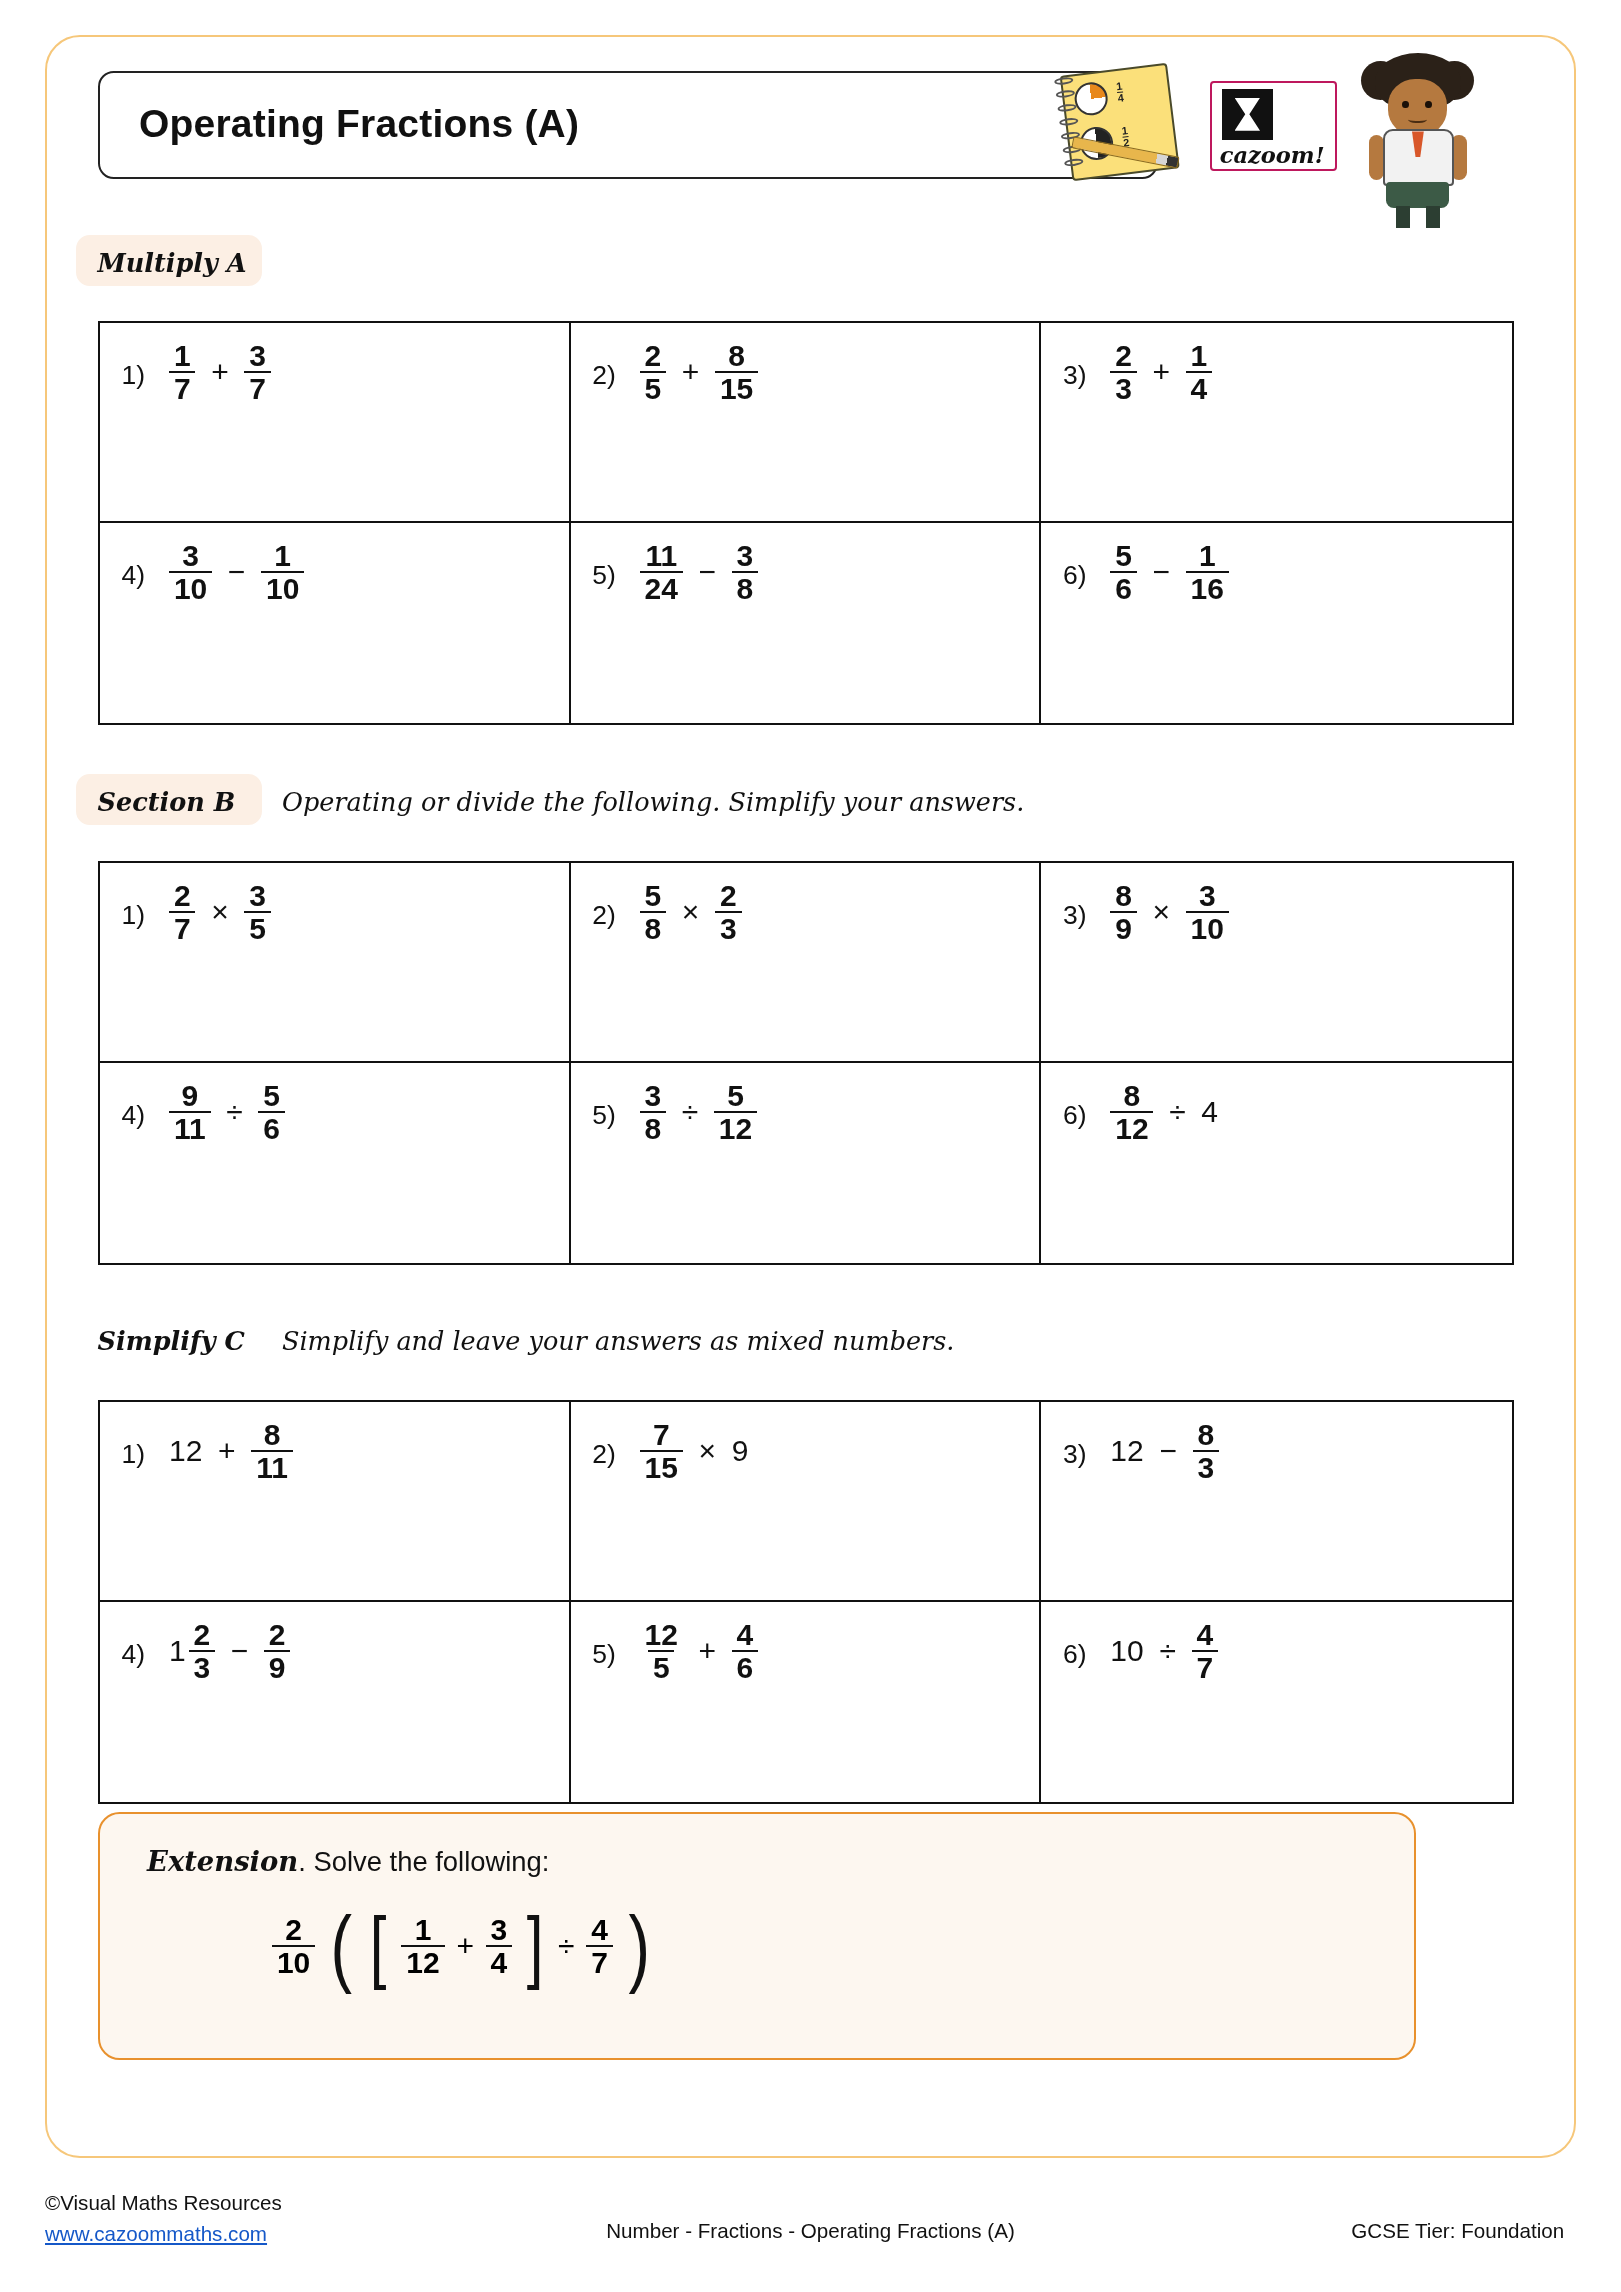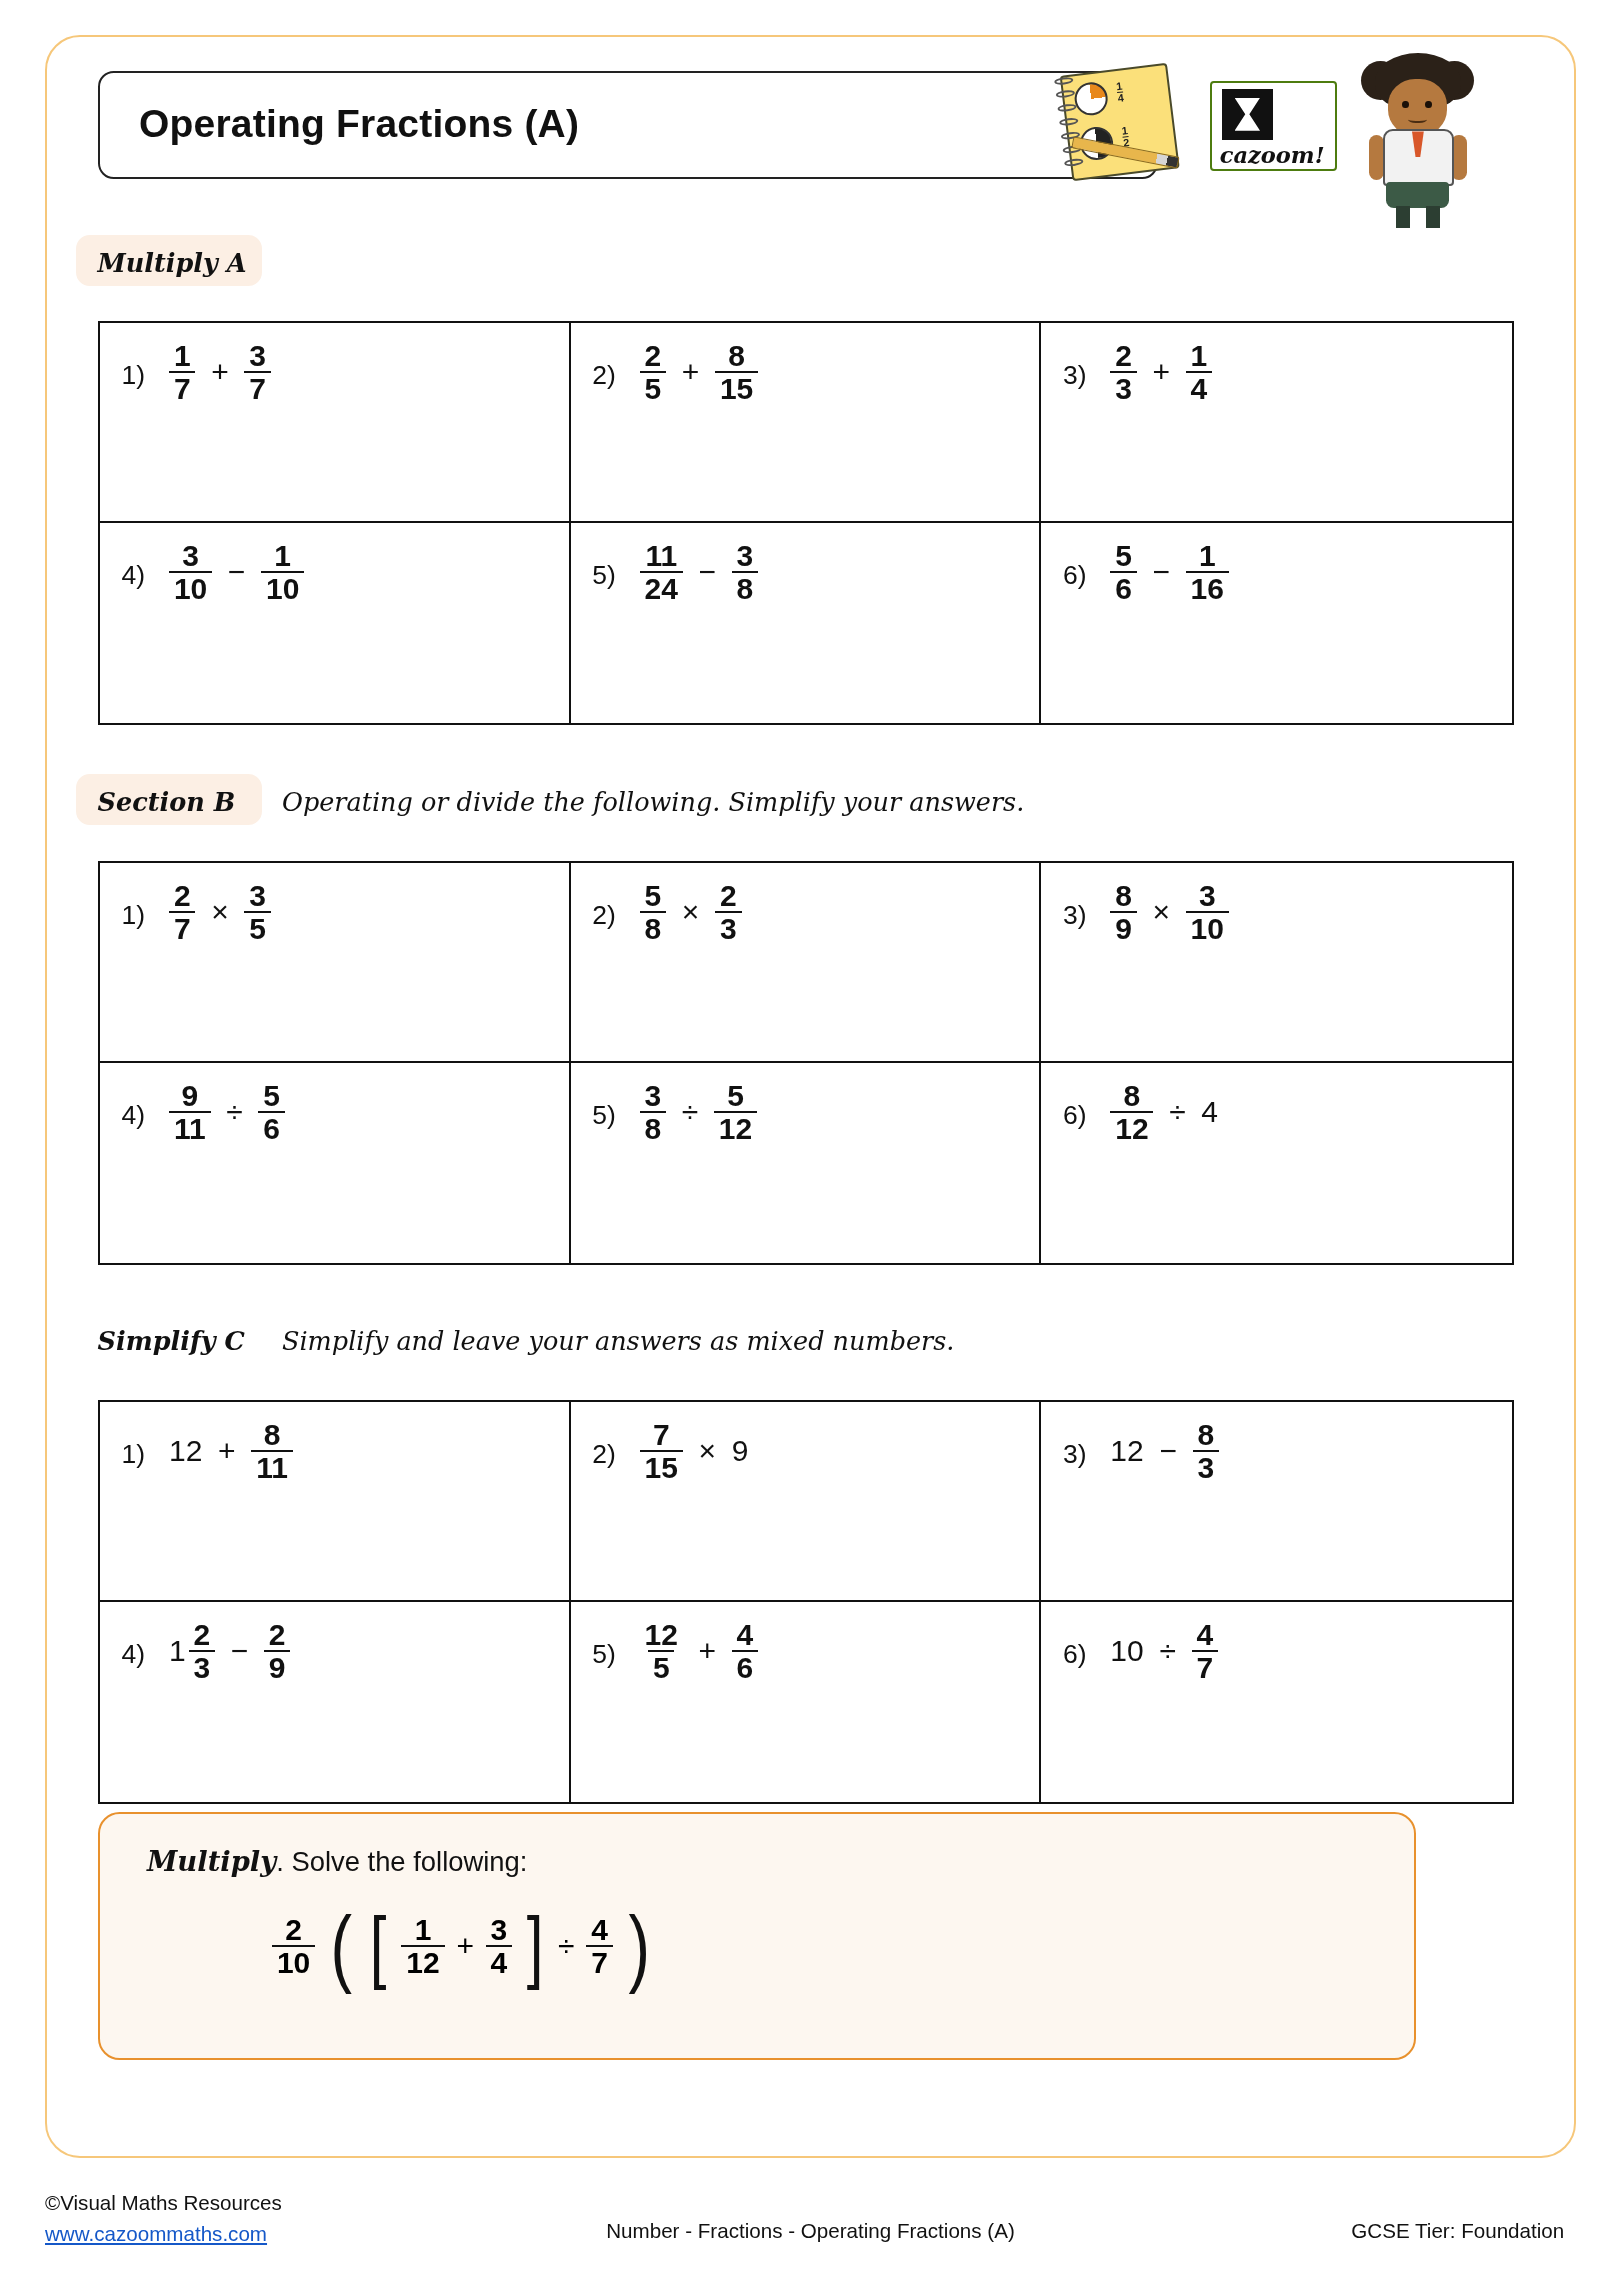--- a/index.html
+++ b/index.html
@@ -94,21 +94,21 @@
     transform: rotate(18deg);
     border: 1px solid #8a6a20;
     border-radius: 2px;
   }
   
   .cazoom {
     position: absolute;
     left: 1112px; top: 9.8px;
     width: 127px; height: 90px;
     background: #fff;
-    border: 2px solid #4d7c0f;
+    border: 2px solid #be185d;
     border-radius: 3.9px;
   }
   .cazoom .glyph {
     position: absolute;
     left: 9.8px; top: 5.9px;
     width: 51px; height: 51px;
     background: #111;
     display: flex; align-items: center; justify-content: center;
   }
   .cazoom .glyph:after {
@@ -584,21 +584,21 @@
         <span class="frac">
           <span class="n">4</span>
           <span class="d">7</span>
         </span>
       </div>
     </div>
 </div>
 
 <div class="extension">
   <div class="ext-title">
-    <b>Multiply</b><span>. Solve the following:</span>
+    <b>Extension</b><span>. Solve the following:</span>
   </div>
   <div class="ext-expr">
     <span class="frac">
         <span class="n">2</span>
         <span class="d">10</span>
       </span>
     <span class="bracket">(</span>
     <span class="bracket sq">[</span>
     <span class="frac">
         <span class="n">1</span>

